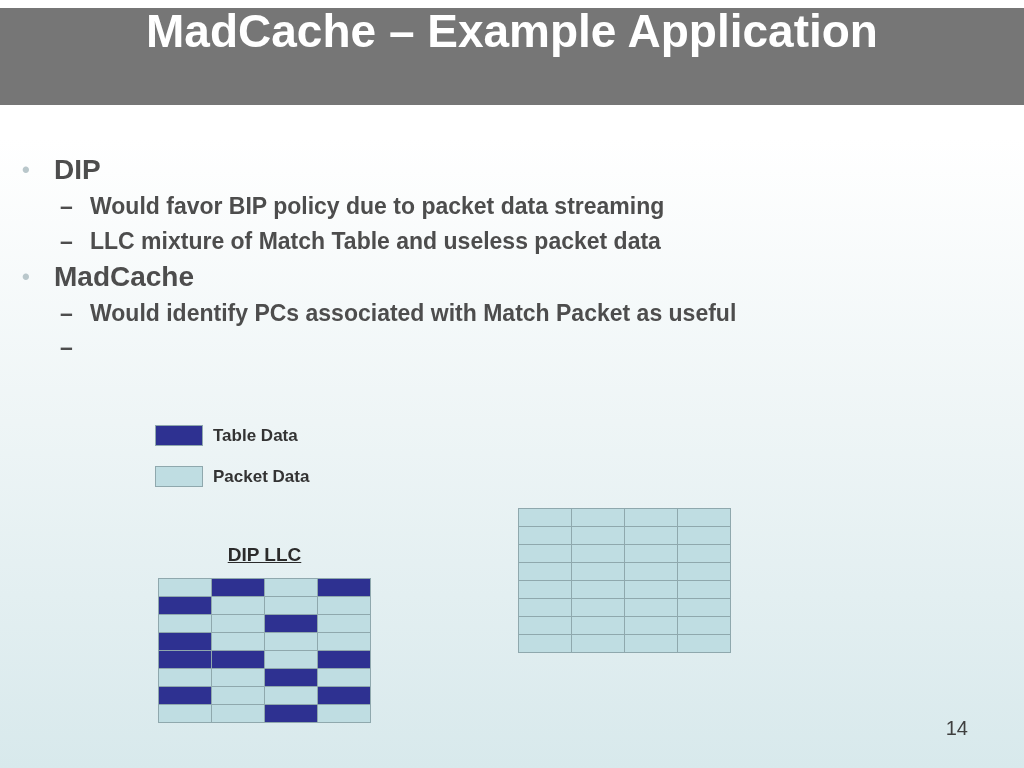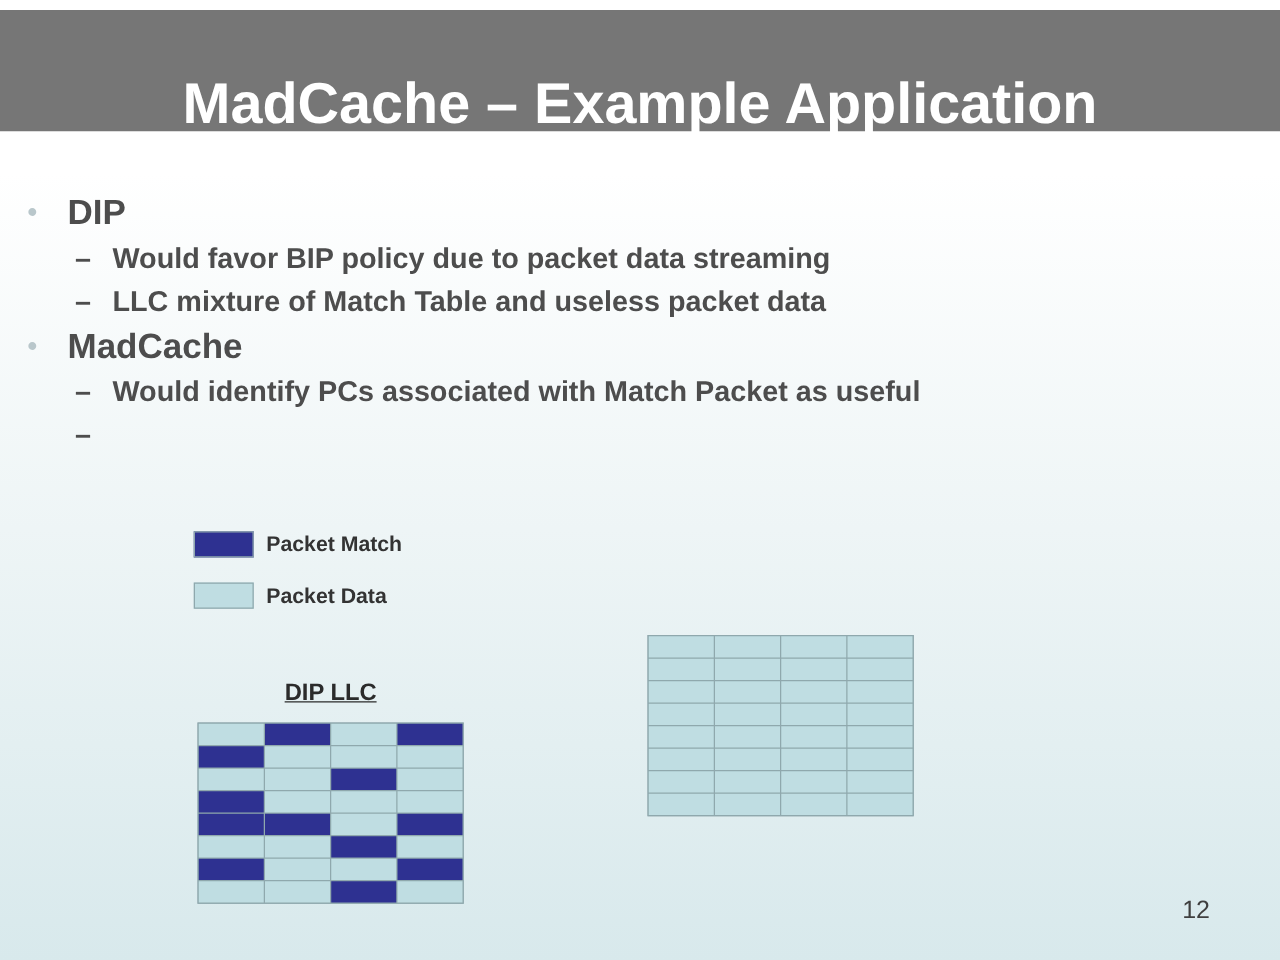--- a/index.html
+++ b/index.html
@@ -21,21 +21,21 @@
     box-sizing: border-box;
   }
   .title-bar {
     position: absolute;
     left: 0;
     top: 8px;
     width: 1024px;
     height: 97px;
     background: #767676;
     display: flex;
-    align-items: flex-end;
+    align-items: flex-start;
     justify-content: center;
   }
   .title-text {
     color: #ffffff;
     font-size: 46px;
     font-weight: bold;
     letter-spacing: 0px;
     text-align: center;
     line-height: 1;
   }
@@ -196,21 +196,21 @@
 
       <div class="bullet-l2">
         <span class="dash">–</span>
       </div>
 
     </div>
 
     <div class="legend">
       <div class="legend-row">
         <div class="legend-swatch packet"></div>
-        <div class="legend-label">Packet Match</div>
+        <div class="legend-label">Table Data</div>
       </div>
       <div class="legend-row">
         <div class="legend-swatch table"></div>
         <div class="legend-label">Packet Data</div>
       </div>
     </div>
 
     <div class="grid-section">
 
       <div class="grid-block dip">
@@ -283,16 +283,16 @@
             <div class="cell table"></div>
             <div class="cell table"></div>
             <div class="cell table"></div>
             <div class="cell table"></div>
             <div class="cell table"></div>
           </div>
       </div>
 
     </div>
 
-    <div class="page-number">12</div>
+    <div class="page-number">14</div>
 
   </div>
 </div>
 
 </body></html>

